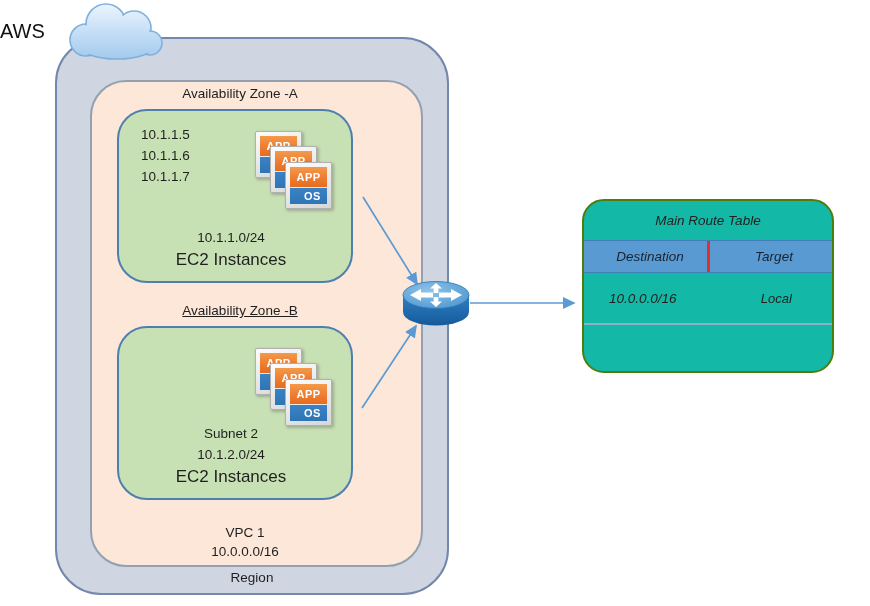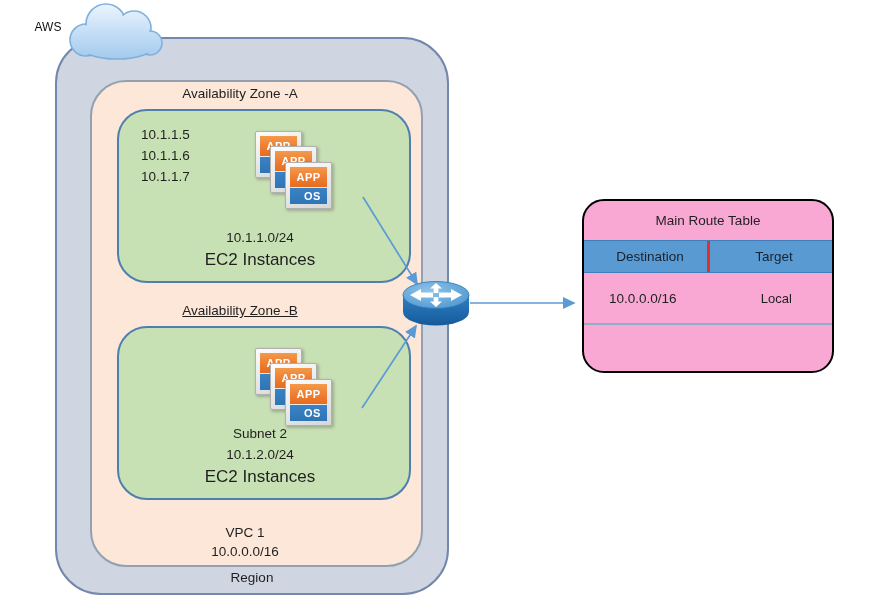--- a/index.html
+++ b/index.html
@@ -13,21 +13,21 @@
   
   .region-box {
     position: absolute; left: 55px; top: 37px; width: 394px; height: 558px;
     background: #cfd6e2; border: 2px solid #7388ac; border-radius: 46px;
   }
   .vpc-box {
     position: absolute; left: 90px; top: 80px; width: 333px; height: 487px;
     background: #fce7d8; border: 2px solid #92a0b0; border-radius: 36px;
   }
   .subnet-box {
-    position: absolute; left: 117px; width: 294px; height: 174px;
+    position: absolute; left: 117px; width: 236px; height: 174px;
     background: #c8e1b4; border: 2px solid #4e7fae; border-radius: 30px;
   }
   #subnet-a { top: 109px; }
   #subnet-b { top: 326px; }
 
   .az-label {
     position: absolute; left: 117px; width: 246px; text-align: center;
     font-size: 13.5px;
   }
   #az-a-label { top: 86px; }
@@ -71,33 +71,33 @@
     font-size: 13.5px; line-height: 19px;
   }
   .region-label {
     position: absolute; left: 55px; top: 570px; width: 394px; text-align: center;
     font-size: 13.5px;
   }
 
   
   .cloud-wrap { position: absolute; left: 60px; top: 0; width: 104px; height: 64px; z-index: 5; }
   .cloud-text {
-    position: absolute; left: 0; top: 20px; width: 96px; text-align: center;
-    font-size: 12px; color: #111; z-index: 6;
+    position: absolute; left: 0; top: 20px; width: 96px; text-align: left;
+    font-size: 20px; color: #111; z-index: 6;
   }
 
   
   .connector-layer { position: absolute; left: 0; top: 0; width: 870px; height: 606px; z-index: 2; pointer-events: none; }
   .router-wrap { position: absolute; left: 400px; top: 279px; width: 72px; height: 50px; z-index: 3; }
 
   
   .route-table {
     position: absolute; left: 582px; top: 199px; width: 252px; height: 174px;
-    background: #f9a8d4; border: 2px solid #000000; border-radius: 22px;
-    overflow: hidden; display: flex; flex-direction: column; z-index: 1;
+    background: #14b8a6; border: 2px solid #4d7c0f; border-radius: 22px;
+    overflow: hidden; display: flex; flex-direction: column; z-index: 1; font-style: italic;
   }
   .rt-title {
     height: 39px; display: flex; align-items: center; justify-content: center;
     font-size: 13.5px;
   }
   .rt-header {
     height: 33px; background: #5a9ad2; display: flex; position: relative;
     border-top: 1px solid #3f7fb9; border-bottom: 1px solid #3f7fb9;
   }
   .rt-header .rt-cell {

